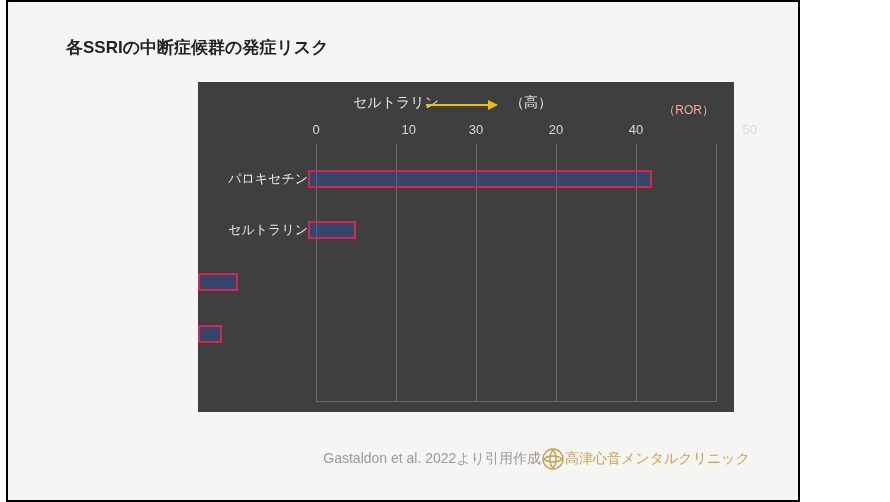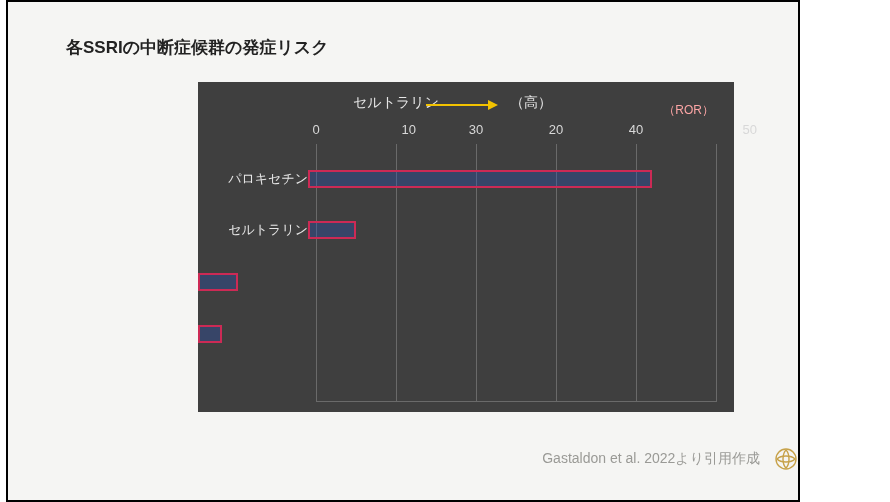--- a/index.html
+++ b/index.html
@@ -140,21 +140,21 @@
   }
   .footer {
     position: absolute;
     bottom: 26px;
     left: 0;
     right: 0;
     height: 30px;
     display: flex;
     align-items: center;
     justify-content: flex-end;
-    gap: 14px;
+    padding-right: 48px;
     font-size: 14px;
     color: #9a9a96;
   }
   .logo-icon {
     width: 24px;
     height: 24px;
     flex: 0 0 24px;
   }
   .clinic-name {
     color: #c7a24a;
@@ -215,15 +215,16 @@
     <span>Gastaldon et al. 2022より引用作成</span>
     <span class="logo-icon">
       <svg viewBox="0 0 24 24" width="24" height="24">
         <g fill="none" stroke="#c7a24a" stroke-width="1.4">
           <circle cx="12" cy="12" r="10"></circle>
           <path d="M12 3 C 16 7, 16 17, 12 21 C 8 17, 8 7, 12 3 Z"></path>
           <path d="M3 12 C 7 8, 17 8, 21 12 C 17 16, 7 16, 3 12 Z"></path>
         </g>
       </svg>
     </span>
+    <span class="clinic-name">高津心音メンタルクリニック</span>
   </div>
 
 </div>
 
 </body></html>

